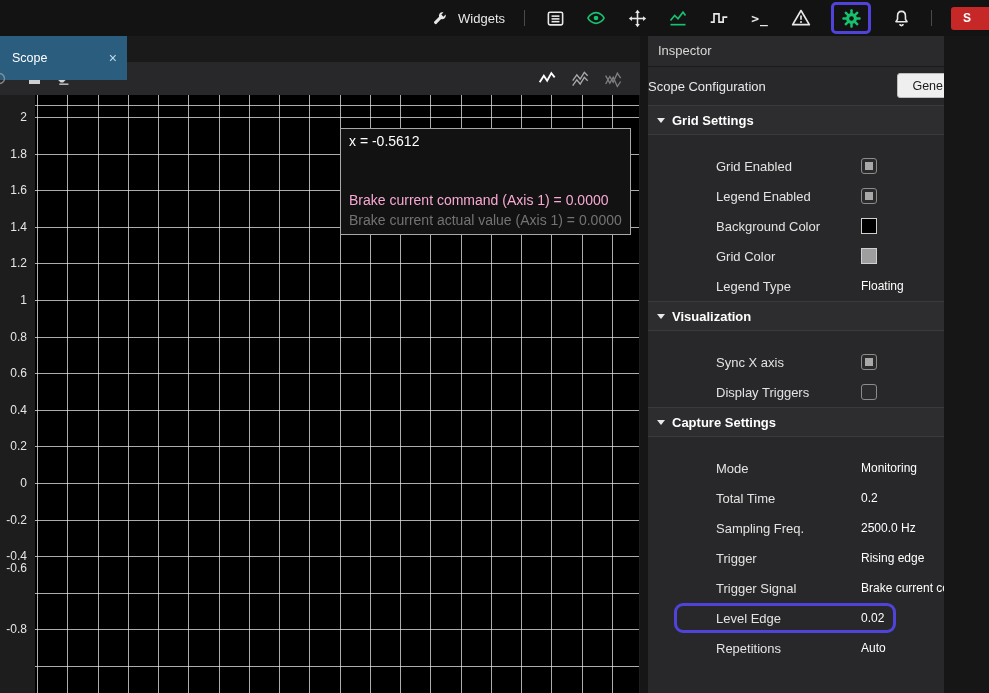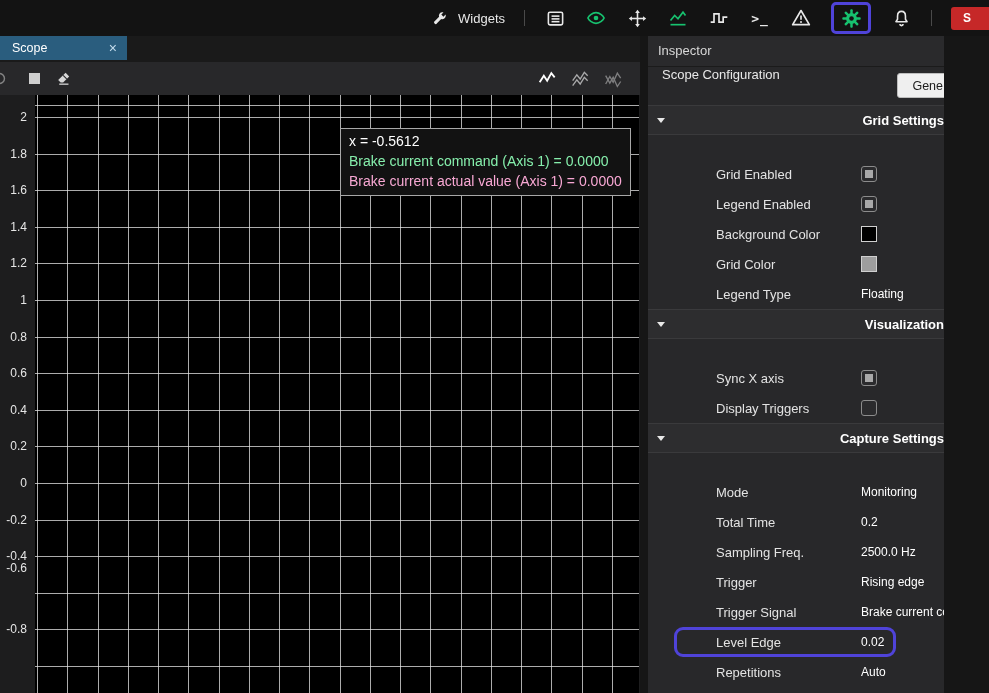--- a/index.html
+++ b/index.html
@@ -22,21 +22,21 @@
   .terminal-glyph{font-family:"DejaVu Sans Mono","Liberation Mono",monospace;font-weight:bold;color:#e8e8e8;font-size:13px;letter-spacing:1px;}
   .gear-wrap{border:3px solid #4f43d9;border-radius:5px;padding:2px 6px;display:flex;align-items:center;justify-content:center;}
   .stop-btn{
     height:23px;width:68px;border-radius:3px;margin-right:-30px;flex:0 0 auto;
     color:#fff;font-weight:bold;font-size:12px;display:flex;align-items:center;padding-left:12px;box-sizing:border-box;
   }
   
   .left-panel{position:absolute;left:0;top:36px;width:640px;height:657px;background:#1d1d1e;}
   .tabbar{height:26px;background:#1a1a1a;position:relative;}
   .tab{
-    width:127px;height:24px;display:flex;align-items:center;
+    width:127px;height:44px;display:flex;align-items:center;
     padding:0 10px 0 12px;box-sizing:border-box;
     color:#fff;font-size:12.5px;
   }
   .tab-close{margin-left:auto;color:#c4dcec;font-size:14px;line-height:1;cursor:default;}
   .scope-toolbar{height:33px;background:#28282a;display:flex;align-items:center;}
   .st-icon{display:flex;align-items:center;justify-content:center;}
   .partial-icon{margin-left:-9px;opacity:.8;}
   .stop-square{width:11px;height:11px;background:#cfcfcf;margin-left:21px;}
   .eraser{margin-left:15px;}
   .right-lines{margin-left:auto;margin-right:16px;display:flex;align-items:center;gap:13px;}
@@ -61,30 +61,30 @@
   .tooltip .tl-x{color:#ffffff;}
   
   .inspector{
     position:absolute;left:648px;top:36px;width:296px;height:657px;
     background:#28282a;overflow:hidden;box-sizing:border-box;
   }
   .insp-title{
     height:30px;line-height:30px;padding-left:10px;
     color:#d8d8d8;font-size:13px;background:#2a2a2c;border-bottom:1px solid #1b1b1b;
   }
-  .insp-config{height:38px;display:flex;padding-left:14px;position:relative;color:#e8e8e8;font-size:13px;}
+  .insp-config{height:38px;display:flex;align-items:center;padding-left:0;position:relative;color:#e8e8e8;font-size:13px;}
   .config-btn{
     position:absolute;right:-14px;top:6px;height:25px;
     background:#efefef;color:#1d1d1d;border:1px solid #bdbdbd;border-radius:3px;
     font-size:12.5px;display:flex;align-items:center;padding:0 14px;box-sizing:border-box;
   }
   .section-header{
     height:30px;display:flex;align-items:center;gap:7px;padding-left:9px;
     background:#2d2d2f;border-top:1px solid #3a3a3c;border-bottom:1px solid #3a3a3c;
-    color:#ffffff;font-size:13px;font-weight:bold;box-sizing:border-box;margin-bottom:24px;justify-content:space-between;
+    color:#ffffff;font-size:13px;font-weight:bold;box-sizing:border-box;margin-bottom:16px;
   }
   .tri{width:0;height:0;border-left:4px solid transparent;border-right:4px solid transparent;border-top:5px solid #e8e8e8;}
   .irow{height:30px;display:flex;align-items:center;padding-left:68px;position:relative;box-sizing:border-box;}
   .ilabel{width:145px;flex:0 0 145px;color:#e3e3e3;font-size:13px;white-space:nowrap;}
   .ivalue{color:#fff;font-size:12px;white-space:nowrap;overflow:hidden;}
   .checkbox{
     width:16px;height:16px;border:1px solid #8c8c8c;border-radius:3px;background:#2b2b2d;
     display:flex;align-items:center;justify-content:center;box-sizing:border-box;
   }
   .cb-inner{width:8px;height:8px;background:#a9a9a9;}
@@ -233,22 +233,22 @@
       <span style="top:342.4px">0.2</span>
       <span style="top:379px">0</span>
       <span style="top:415.6px">-0.2</span>
       <span style="top:452.2px">-0.4</span>
       <span style="top:464px">-0.6</span>
       <span style="top:525.4px">-0.8</span>
     </div>
     <div class="plot">
       <div class="tooltip">
         <div class="tl-x">x = -0.5612</div>
-        <div style="color: #86efac;">Brake current command (Axis 1) = 0.0000</div>
-        <div style="color: #f9a8d4;">Brake current actual value (Axis 1) = 0.0000</div>
+        <div style="color: #f9a8d4; margin-top: 39px;">Brake current command (Axis 1) = 0.0000</div>
+        <div style="color: #737373;">Brake current actual value (Axis 1) = 0.0000</div>
       </div>
     </div>
   </div>
 </div>
 
 <div class="inspector">
   <div class="insp-title">Inspector</div>
   <div class="insp-config">
     <span>Scope Configuration</span>
     <span class="config-btn">Gene</span>

